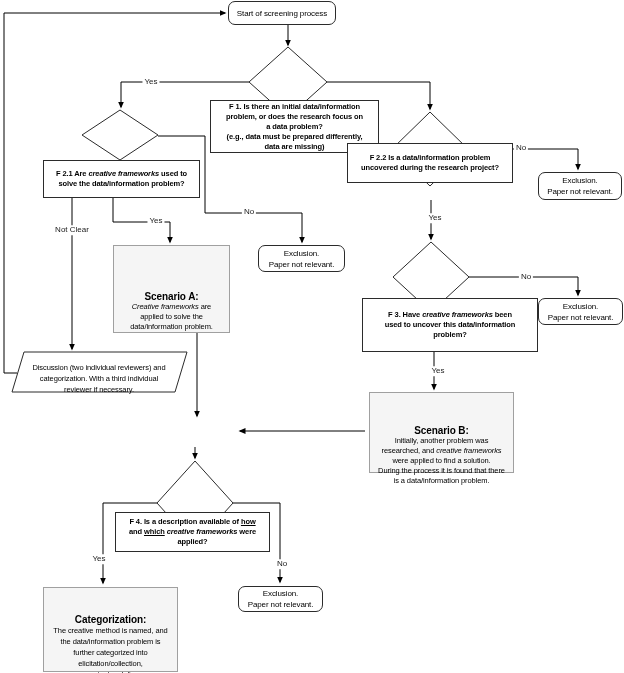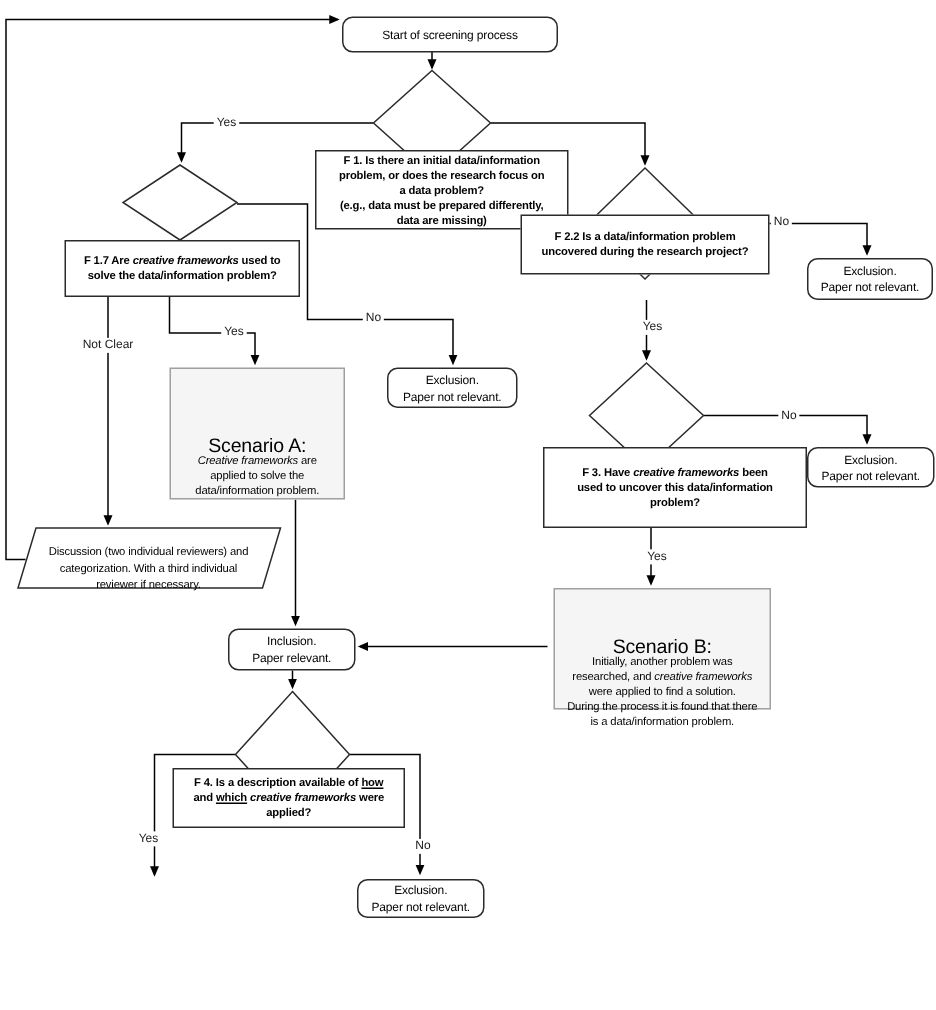--- a/index.html
+++ b/index.html
@@ -7,21 +7,21 @@
          font-family:"Liberation Sans",sans-serif;color:#000;overflow:hidden;}
   svg.wires{position:absolute;left:0;top:0;}
   .box{position:absolute;box-sizing:border-box;background:#fff;border:1px solid #2b2b2b;
        display:flex;flex-direction:column;align-items:center;justify-content:center;
        text-align:center;font-size:7.5px;line-height:10px;white-space:pre-line;
        padding:1px 2px;letter-spacing:-0.1px;}
   .qbold{font-weight:700;}
   .hint{font-weight:700;}
   .rounded{border-radius:7px;font-size:8px;line-height:11px;}
   .gray{background:#f5f5f5;border-color:#a0a0a0;}
-  .title{font-weight:400;font-size:13px;margin-top:46px;}
+  .title{font-weight:700;font-size:10px;margin-top:46px;}
   .lh11{line-height:11px;}
   .ptext{position:absolute;display:flex;align-items:center;justify-content:center;
          text-align:center;font-size:7.5px;line-height:11px;white-space:pre-line;
          letter-spacing:-0.1px;}
   .elabel{position:absolute;transform:translate(-50%,-50%);background:#fff;
           padding:0 2px;font-size:8px;line-height:9.5px;text-align:center;
           white-space:pre-line;color:#1a1a1a;}
   i{font-style:italic;}
   u{text-decoration:underline;}
 </style>
@@ -59,34 +59,34 @@
     <g stroke="#2b2b2b" stroke-width="1" fill="#fff">
       <polygon points="288,47 327,82 288,117 249,82"></polygon>
       <polygon points="120,110 158,135 120,160 82,135"></polygon>
       <polygon points="430,112 468,149 430,186 392,149"></polygon>
       <polygon points="431,242 469,277 431,312 393,277"></polygon>
       <polygon points="195,461 233,503 195,545 157,503"></polygon>
       <polygon points="24,352 187,352 175,392 12,392"></polygon>
     </g>
   </svg>
 
-  <div class="box rounded" style="left:228px;top:11px;width:144px;height:24px">
+  <div class="box rounded" style="left:228px;top:1px;width:108px;height:24px">
     <div>Start of screening process</div>
   </div>
 
   <div class="box qbold" style="left:210px;top:100px;width:169px;height:53px">
     <div>F 1. Is there an initial data/information
 problem, or does the research focus on
 a data problem?</div>
     <div class="hint">(e.g., data must be prepared differently,
 data are missing)</div>
   </div>
 
   <div class="box qbold" style="left:43px;top:160px;width:157px;height:38px">
-    <div class="ln"><span>F 1.7 Are </span><i>creative frameworks</i><span> used to</span></div>
+    <div class="ln"><span>F 2.1 Are </span><i>creative frameworks</i><span> used to</span></div>
     <div class="ln">solve the data/information problem?</div>
   </div>
 
   <div class="box qbold" style="left:347px;top:143px;width:166px;height:40px">
     <div>F 2.2 Is a data/information problem
 uncovered during the research project?</div>
   </div>
 
   <div class="box qbold" style="left:362px;top:298px;width:176px;height:54px">
     <div class="ln"><span>F 3. Have </span><i>creative frameworks</i><span> been</span></div>
@@ -113,35 +113,42 @@
     <div class="ln"><span>researched, and </span><i>creative frameworks</i></div>
     <div class="ln">were applied to find a solution.</div>
     <div class="ln">During the process it is found that there</div>
     <div class="ln">is a data/information problem.</div>
   </div>
 
   <div class="ptext" style="left:14px;top:353px;width:170px;height:50px">Discussion (two individual reviewers) and
 categorization. With a third individual
 reviewer if necessary.</div>
 
-  <div class="box rounded lh11" style="left:152px;top:419px;width:85px;height:28px">Inclusion.
-Paper relevant.</div>
 
   <div class="box rounded lh11" style="left:258px;top:245px;width:87px;height:27px">Exclusion.
 Paper not relevant.</div>
 
   <div class="box rounded lh11" style="left:538px;top:172px;width:84px;height:28px">Exclusion.
 Paper not relevant.</div>
 
   <div class="box rounded lh11" style="left:538px;top:298px;width:85px;height:27px">Exclusion.
 Paper not relevant.</div>
 
   <div class="box rounded lh11" style="left:238px;top:586px;width:85px;height:26px">Exclusion.
 Paper not relevant.</div>
 
+  <div class="box gray lh11" style="left:43px;top:587px;width:135px;height:85px">
+    <div class="title">Categorization:</div>
+    <div>The creative method is named, and
+the data/information problem is
+further categorized into
+elicitation/collection,
+processing/modeling, or
+provision/visualization.</div>
+  </div>
 
   <div class="elabel" style="left:151px;top:82px">Yes</div>
   <div class="elabel" style="left:249px;top:212px">No</div>
   <div class="elabel" style="left:156px;top:221px">Yes</div>
   <div class="elabel" style="left:72px;top:230px">Not Clear</div>
   <div class="elabel" style="left:521px;top:148px">No</div>
   <div class="elabel" style="left:435px;top:218px">Yes</div>
   <div class="elabel" style="left:526px;top:277px">No</div>
   <div class="elabel" style="left:438px;top:371px">Yes</div>
   <div class="elabel" style="left:99px;top:559px">Yes</div>

